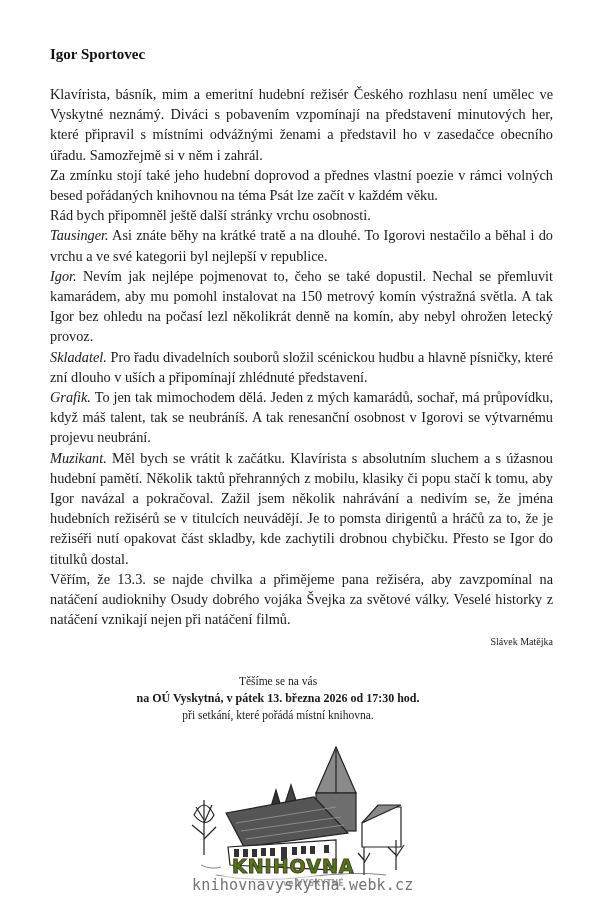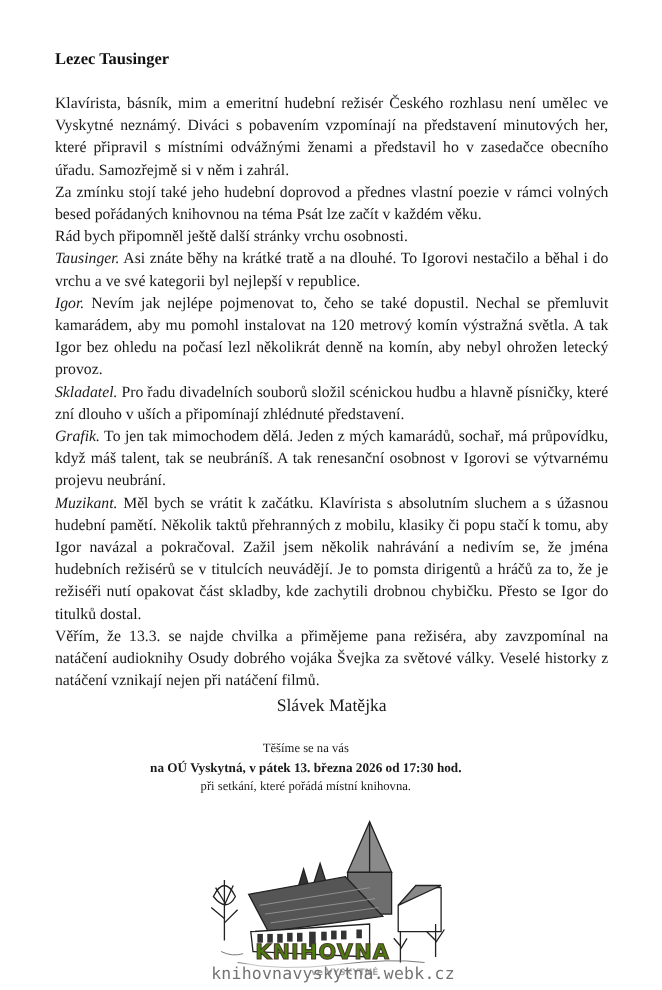--- a/index.html
+++ b/index.html
@@ -31,22 +31,22 @@
   .para {
     font-size: 14.3px;
     line-height: 20.2px;
     text-align: justify;
     margin: 0;
   }
   .para .lead {
     font-style: italic;
   }
   .signature {
-    text-align: center;
-    font-size: 16px;
+    text-align: right;
+    font-size: 10px;
     line-height: 18px;
     margin-top: 4px;
   }
   .invite {
     position: absolute;
     left: 0;
     width: 556px;
     top: 673px;
     text-align: center;
     font-size: 11.5px;
@@ -89,36 +89,36 @@
     font-size: 15px;
     color: #737373;
     background: rgba(255,255,255,0.55);
     letter-spacing: 0.2px;
   }
 </style>
 </head>
 <body>
 
 <div class="page">
-  <h1 class="title">Lezec Tausinger</h1>
+  <h1 class="title">Igor Sportovec</h1>
 
   <p class="para">
     <span>Klavírista, básník, mim a emeritní hudební režisér Českého rozhlasu není umělec ve Vyskytné neznámý. Diváci s pobavením vzpomínají na představení minutových her, které připravil s místními odvážnými ženami a představil ho v zasedačce obecního úřadu. Samozřejmě si v něm i zahrál.</span>
   </p>
   <p class="para">
     <span>Za zmínku stojí také jeho hudební doprovod a přednes vlastní poezie v rámci volných besed pořádaných knihovnou na téma Psát lze začít v každém věku.</span>
   </p>
   <p class="para">
     <span>Rád bych připomněl ještě další stránky vrchu osobnosti.</span>
   </p>
   <p class="para">
     <span class="lead">Tausinger.</span><span> Asi znáte běhy na krátké tratě a na dlouhé. To Igorovi nestačilo a běhal i do vrchu a ve své kategorii byl nejlepší v republice.</span>
   </p>
   <p class="para">
-    <span class="lead">Igor.</span><span> Nevím jak nejlépe pojmenovat to, čeho se také dopustil. Nechal se přemluvit kamarádem, aby mu pomohl instalovat na 120 metrový komín výstražná světla. A tak Igor bez ohledu na počasí lezl několikrát denně na komín, aby nebyl ohrožen letecký provoz.</span>
+    <span class="lead">Igor.</span><span> Nevím jak nejlépe pojmenovat to, čeho se také dopustil. Nechal se přemluvit kamarádem, aby mu pomohl instalovat na 150 metrový komín výstražná světla. A tak Igor bez ohledu na počasí lezl několikrát denně na komín, aby nebyl ohrožen letecký provoz.</span>
   </p>
   <p class="para">
     <span class="lead">Skladatel.</span><span> Pro řadu divadelních souborů složil scénickou hudbu a hlavně písničky, které zní dlouho v uších a připomínají zhlédnuté představení.</span>
   </p>
   <p class="para">
     <span class="lead">Grafik.</span><span> To jen tak mimochodem dělá. Jeden z mých kamarádů, sochař, má průpovídku, když máš talent, tak se neubráníš. A tak renesanční osobnost v Igorovi se výtvarnému projevu neubrání.</span>
   </p>
   <p class="para">
     <span class="lead">Muzikant.</span><span> Měl bych se vrátit k začátku. Klavírista s absolutním sluchem a s úžasnou hudební pamětí. Několik taktů přehranných z mobilu, klasiky či popu stačí k tomu, aby Igor navázal a pokračoval. Zažil jsem několik nahrávání a nedivím se, že jména hudebních režisérů se v titulcích neuvádějí. Je to pomsta dirigentů a hráčů za to, že je režiséři nutí opakovat část skladby, kde zachytili drobnou chybičku. Přesto se Igor do titulků dostal.</span>
   </p>

